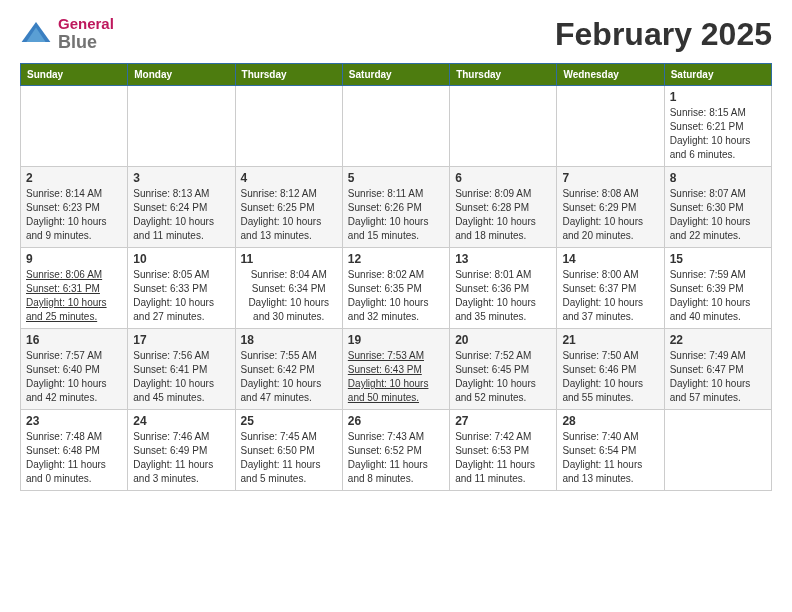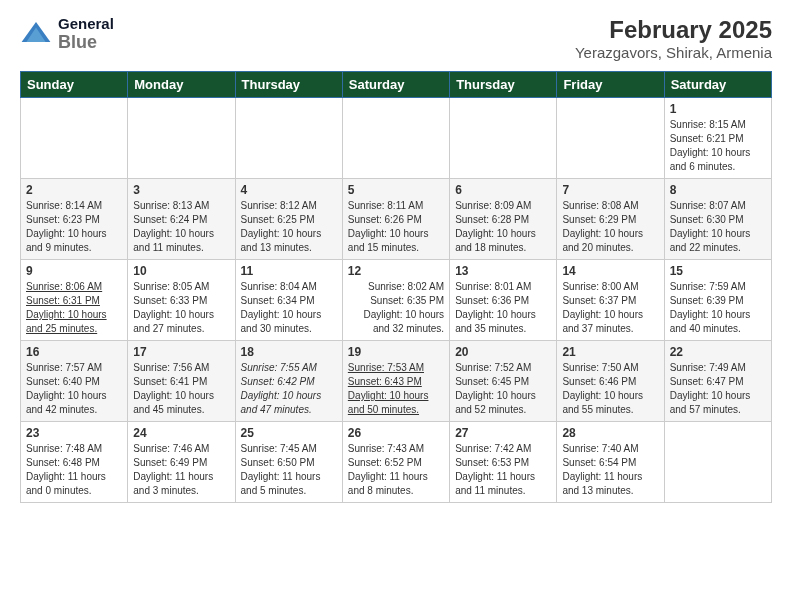--- a/index.html
+++ b/index.html
@@ -22,51 +22,51 @@
       gap: 6px;
     }
     .logo-text {
       display: flex;
       flex-direction: column;
       line-height: 1.1;
     }
     .logo-general {
       font-size: 15px;
       font-weight: bold;
-      color: #0f172a;
+      color: #be185d;
     }
     .logo-blue {
       font-size: 18px;
       font-weight: bold;
       color: #737373;
     }
     .logo-icon {
       width: 32px;
       height: 32px;
     }
     .title-section {
       text-align: right;
     }
     .main-title {
-      font-size: 24px;
+      font-size: 32px;
       font-weight: bold;
       color: #333;
     }
     .sub-title {
       font-size: 15px;
       color: #555;
     }
     .calendar {
       width: 100%;
       border-collapse: collapse;
     }
     .calendar thead th {
-      background: #14532d;
+      background: #4d7c0f;
       color: #fff;
-      font-size: 13px;
+      font-size: 10px;
       font-weight: bold;
       padding: 5px 6px;
       text-align: left;
       border: 1px solid #2e6ca3;
     }
     .calendar tbody td {
       border: 1px solid #ccc;
       vertical-align: top;
       padding: 4px 5px;
       width: calc(100% / 7);
@@ -102,33 +102,32 @@
       <polygon points="20,5 38,30 2,30" fill="#3a7fc1"></polygon>
       <polygon points="20,12 32,30 8,30" fill="#5a9fd4"></polygon>
     </svg>
     <div class="logo-text">
       <span class="logo-general">General</span>
       <span class="logo-blue">Blue</span>
     </div>
   </div>
   <div class="title-section">
     <div class="main-title">February 2025</div>
-    <div class="sub-title">Yerazgavors, Shirak, Armenia</div>
   </div>
 </div>
 
 <table class="calendar">
   <thead>
     <tr>
     <th>Sunday</th>
         <th>Monday</th>
         <th>Thursday</th>
         <th>Saturday</th>
         <th>Thursday</th>
-        <th>Friday</th>
+        <th>Wednesday</th>
         <th>Saturday</th>
       </tr>
   </thead>
   <tbody id="calendar-body">
   <tr>
         <td class="empty-cell"></td>
         <td class="empty-cell"></td>
         <td class="empty-cell"></td>
         <td class="empty-cell"></td>
         <td class="empty-cell"></td>
@@ -202,28 +201,28 @@
         </td>
         <td>
           <span class="day-num">10</span>
           <div class="day-info" style="white-space: pre-line;">Sunrise: 8:05 AM
 Sunset: 6:33 PM
 Daylight: 10 hours
 and 27 minutes.</div>
         </td>
         <td>
           <span class="day-num">11</span>
-          <div class="day-info" style="white-space: pre-line;">Sunrise: 8:04 AM
+          <div class="day-info" style="white-space: pre-line; text-align: center;">Sunrise: 8:04 AM
 Sunset: 6:34 PM
 Daylight: 10 hours
 and 30 minutes.</div>
         </td>
         <td>
           <span class="day-num">12</span>
-          <div class="day-info" style="white-space: pre-line; text-align: right;">Sunrise: 8:02 AM
+          <div class="day-info" style="white-space: pre-line;">Sunrise: 8:02 AM
 Sunset: 6:35 PM
 Daylight: 10 hours
 and 32 minutes.</div>
         </td>
         <td>
           <span class="day-num">13</span>
           <div class="day-info" style="white-space: pre-line;">Sunrise: 8:01 AM
 Sunset: 6:36 PM
 Daylight: 10 hours
 and 35 minutes.</div>
@@ -253,21 +252,21 @@
         </td>
         <td>
           <span class="day-num">17</span>
           <div class="day-info" style="white-space: pre-line;">Sunrise: 7:56 AM
 Sunset: 6:41 PM
 Daylight: 10 hours
 and 45 minutes.</div>
         </td>
         <td>
           <span class="day-num">18</span>
-          <div class="day-info" style="white-space: pre-line; font-style: italic;">Sunrise: 7:55 AM
+          <div class="day-info" style="white-space: pre-line;">Sunrise: 7:55 AM
 Sunset: 6:42 PM
 Daylight: 10 hours
 and 47 minutes.</div>
         </td>
         <td>
           <span class="day-num">19</span>
           <div class="day-info" style="white-space: pre-line; text-decoration: underline;">Sunrise: 7:53 AM
 Sunset: 6:43 PM
 Daylight: 10 hours
 and 50 minutes.</div>

